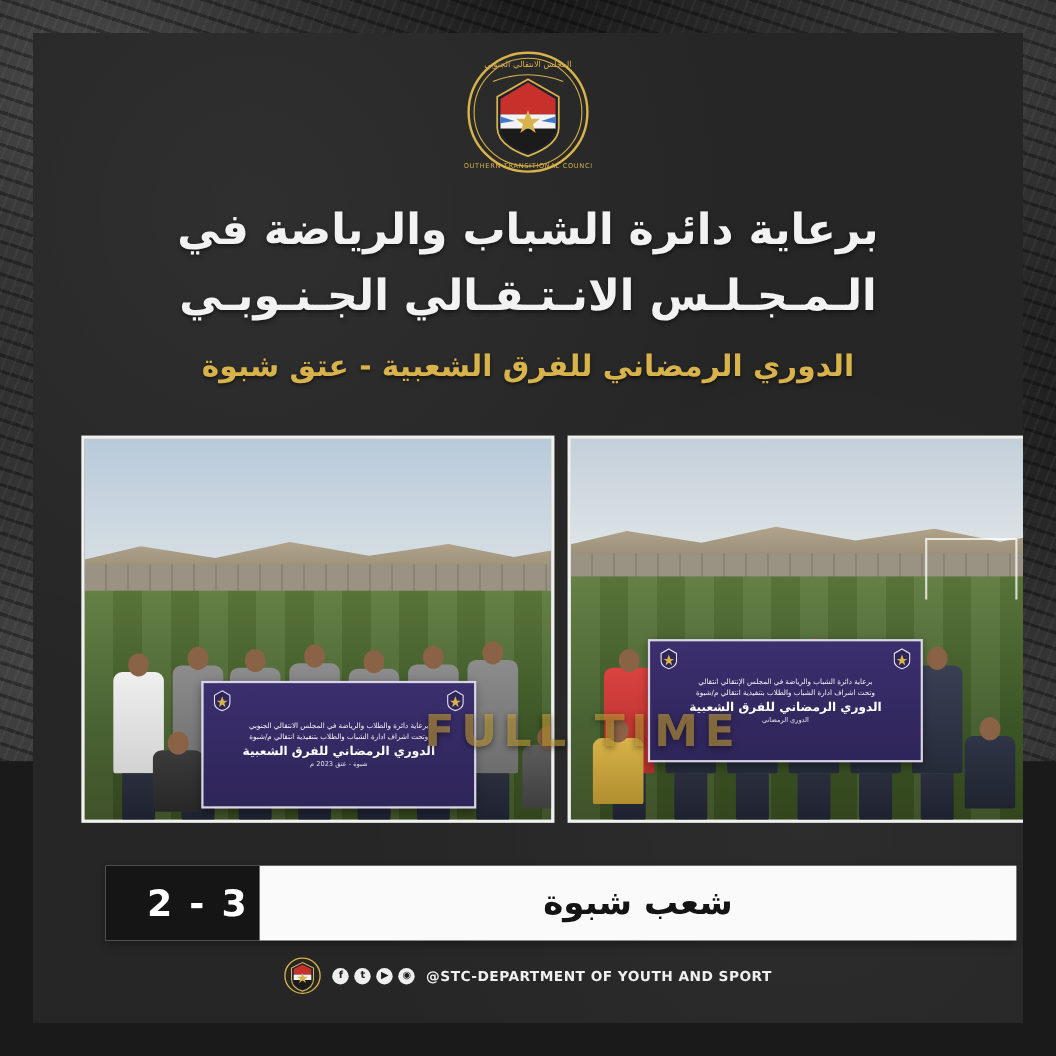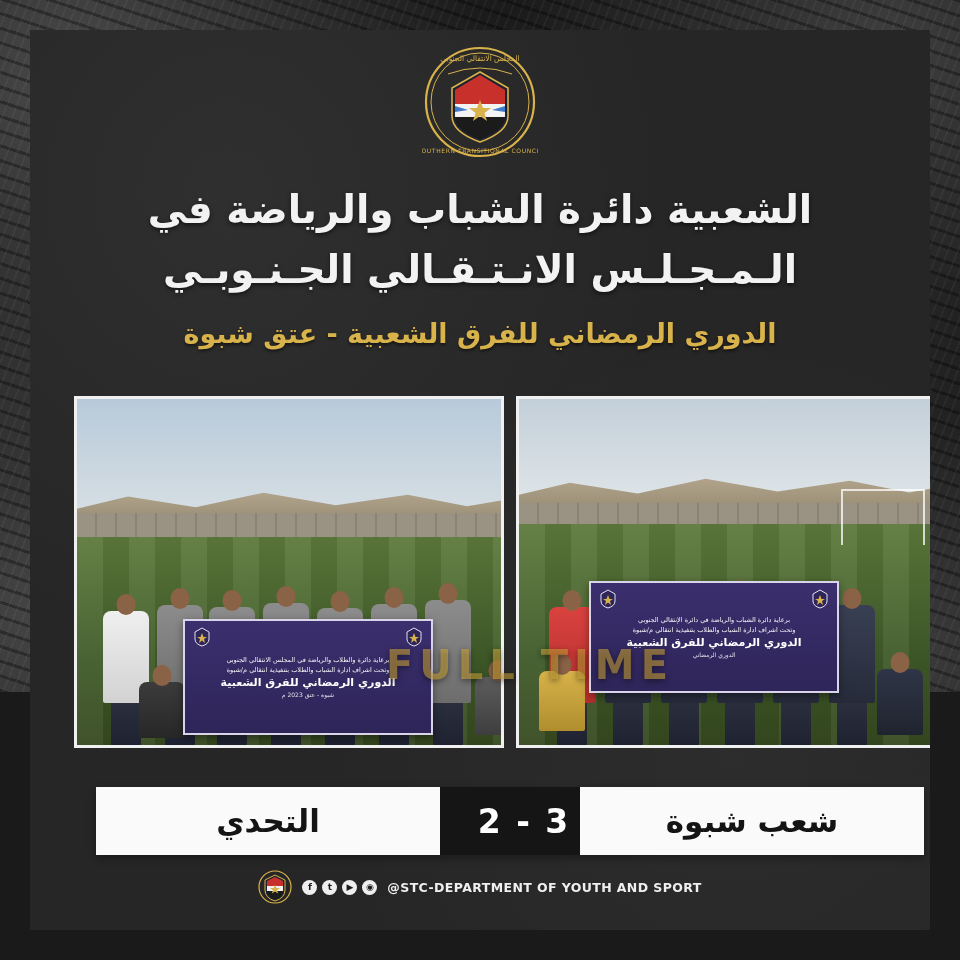--- a/index.html
+++ b/index.html
@@ -264,21 +264,21 @@
           <path d="M46 66 L33 62 L33 68 Z" fill="#2b6cc4" opacity=".9"></path>
           <path d="M70 66 L83 62 L83 68 Z" fill="#2b6cc4" opacity=".9"></path>
           <path d="M26 30 Q58 18 90 30" fill="none" stroke="#d8b24a" stroke-width="1"></path>
           <text x="58" y="17" fill="#d8b24a" font-size="7.5" font-family="DejaVu Sans, sans-serif" text-anchor="middle">المجلس الانتقالي الجنوبي</text>
           <text x="58" y="109" fill="#d8b24a" font-size="6" font-family="DejaVu Sans, sans-serif" text-anchor="middle" letter-spacing="0.6">SOUTHERN TRANSITIONAL COUNCIL</text>
         </svg>
       </div>
     </div>
 
     <div class="headline">
-      <span>الشعبية دائرة الشباب والرياضة في</span>
+      <span>برعاية دائرة الشباب والرياضة في</span>
       <span class="l2">الـمـجـلـس الانـتـقـالي الجـنـوبـي</span>
     </div>
 
     <div class="subtitle">الدوري الرمضاني للفرق الشعبية - عتق شبوة</div>
 
     <div class="photos">
 
       <div class="photo">
         <div class="sky"></div>
         <div class="ridge"></div>
@@ -384,34 +384,33 @@
                 <path d="M8 1 L15 5 L15 12 Q15 17 8 19 Q1 17 1 12 L1 5 Z" fill="#2e2559" stroke="#e6e2f5" stroke-width="1"></path>
                 <path d="M8 6 L9.5 10 L13 10 L10 12 L11 16 L8 13.5 L5 16 L6 12 L3 10 L6.5 10 Z" fill="#d8b24a"></path>
               </svg>
           </span>
           <span class="bemblem right">
             <svg viewBox="0 0 16 20" width="16" height="20">
                 <path d="M8 1 L15 5 L15 12 Q15 17 8 19 Q1 17 1 12 L1 5 Z" fill="#2e2559" stroke="#e6e2f5" stroke-width="1"></path>
                 <path d="M8 6 L9.5 10 L13 10 L10 12 L11 16 L8 13.5 L5 16 L6 12 L3 10 L6.5 10 Z" fill="#d8b24a"></path>
               </svg>
           </span>
-          <span class="bline1">برعاية دائرة الشباب والرياضة في دائرة الإنتقالي الجنوبي</span>
+          <span class="bline1">برعاية دائرة الشباب والرياضة في المجلس الإنتقالي انتقالي</span>
           <span class="bline2">وتحت اشراف ادارة الشباب والطلاب بتنفيذية انتقالي م/شبوة</span>
           <span class="bmain">الدوري الرمضاني للفرق الشعبية</span>
           <span class="bfoot">الدوري الرمضاني</span>
         </div>
       </div>
 
       <div class="watermark">FULL TIME</div>
     </div>
 
     <div class="scorebar">
       <div class="team">شعب شبوة</div>
       <div class="score-box">3 - 2</div>
-      <div class="team">التحدي</div>
     </div>
 
     <div class="footer">
       <span class="fem">
         <svg viewBox="0 0 34 38" width="34" height="38" aria-hidden="true">
           <circle cx="17" cy="19" r="16" fill="none" stroke="#d8b24a" stroke-width="1.2"></circle>
           <path d="M17 7 L27 12 L27 22 Q27 30 17 33 Q7 30 7 22 L7 12 Z" fill="#1f2330" stroke="#d8b24a" stroke-width="1"></path>
           <path d="M17 9 L25 13 L25 18 L9 18 L9 13 Z" fill="#c8302c"></path>
           <rect x="9" y="18" width="16" height="5" fill="#f1f1f1"></rect>
           <path d="M9 23 L25 23 Q25 29 17 31.5 Q9 29 9 23 Z" fill="#1b1b1b"></path>

